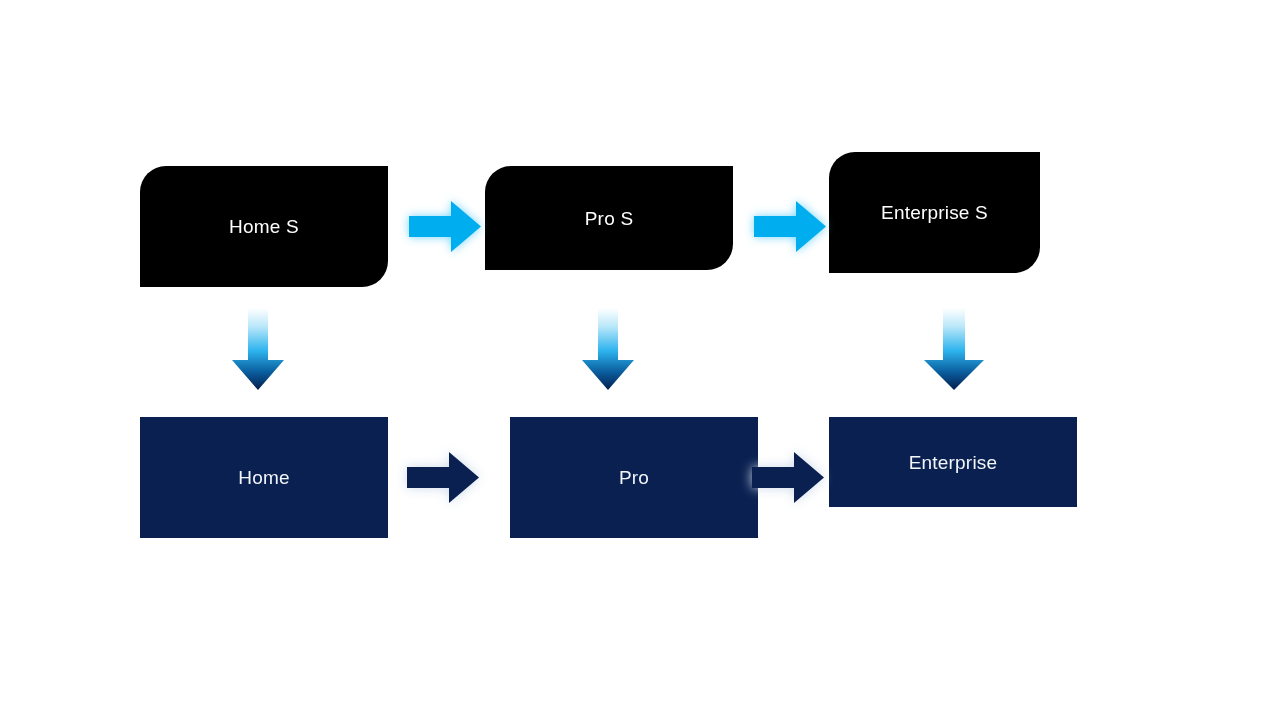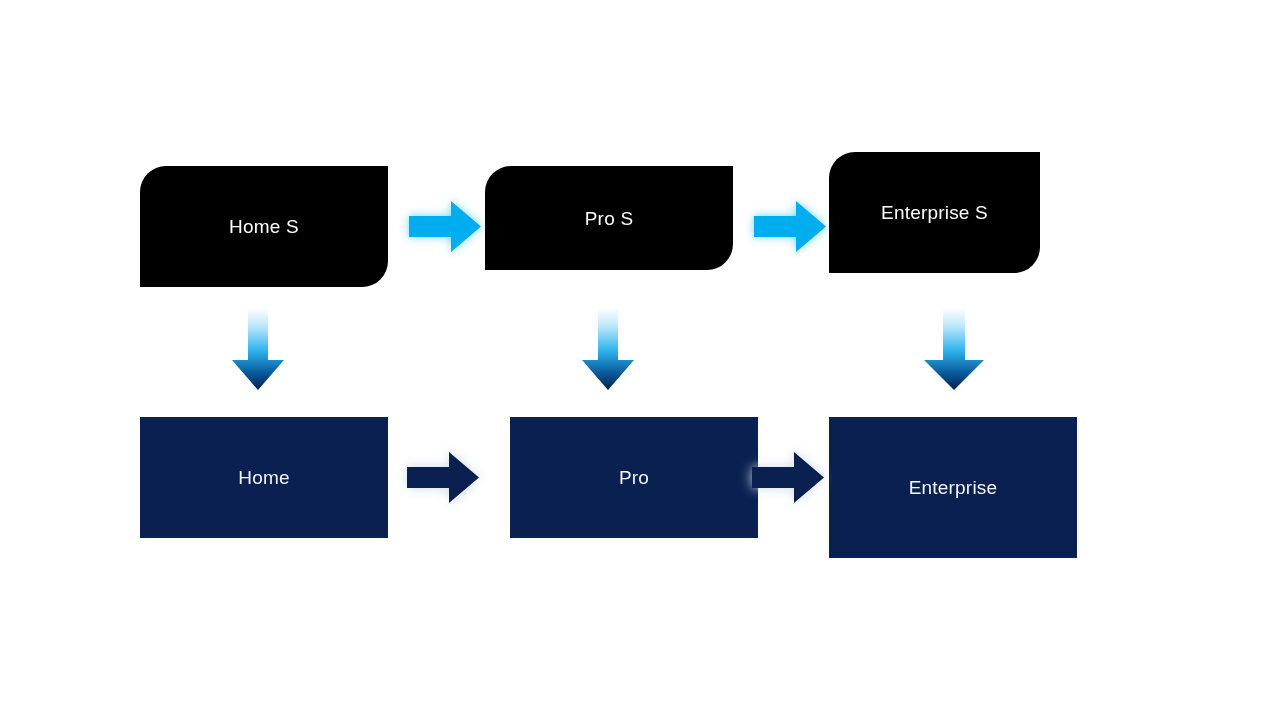--- a/index.html
+++ b/index.html
@@ -146,21 +146,21 @@
   </div>
 
   <div class="node node-product" style="left:140px; top:417px; width:248px; height:121px;">
     <span class="node-label">Home</span>
   </div>
 
   <div class="node node-product" style="left:510px; top:417px; width:248px; height:121px;">
     <span class="node-label">Pro</span>
   </div>
 
-  <div class="node node-product" style="left:829px; top:417px; width:248px; height:141px;">
+  <div class="node node-product" style="left:829px; top:417px; width:248px; height:90px;">
     <span class="node-label">Enterprise</span>
   </div>
 
   <div class="arrow arrow-h-navy" style="left:407px; top:452px; width:72px; height:51px;">
     <svg viewBox="0 0 72 51" preserveAspectRatio="none" aria-hidden="true">
       <polygon points="0,15 42,15 42,0 72,25.5 42,51 42,36 0,36" fill="#0A2050"></polygon>
     </svg>
   </div>
 
   <div class="arrow arrow-h-navy" style="left:752px; top:452px; width:72px; height:51px;">

